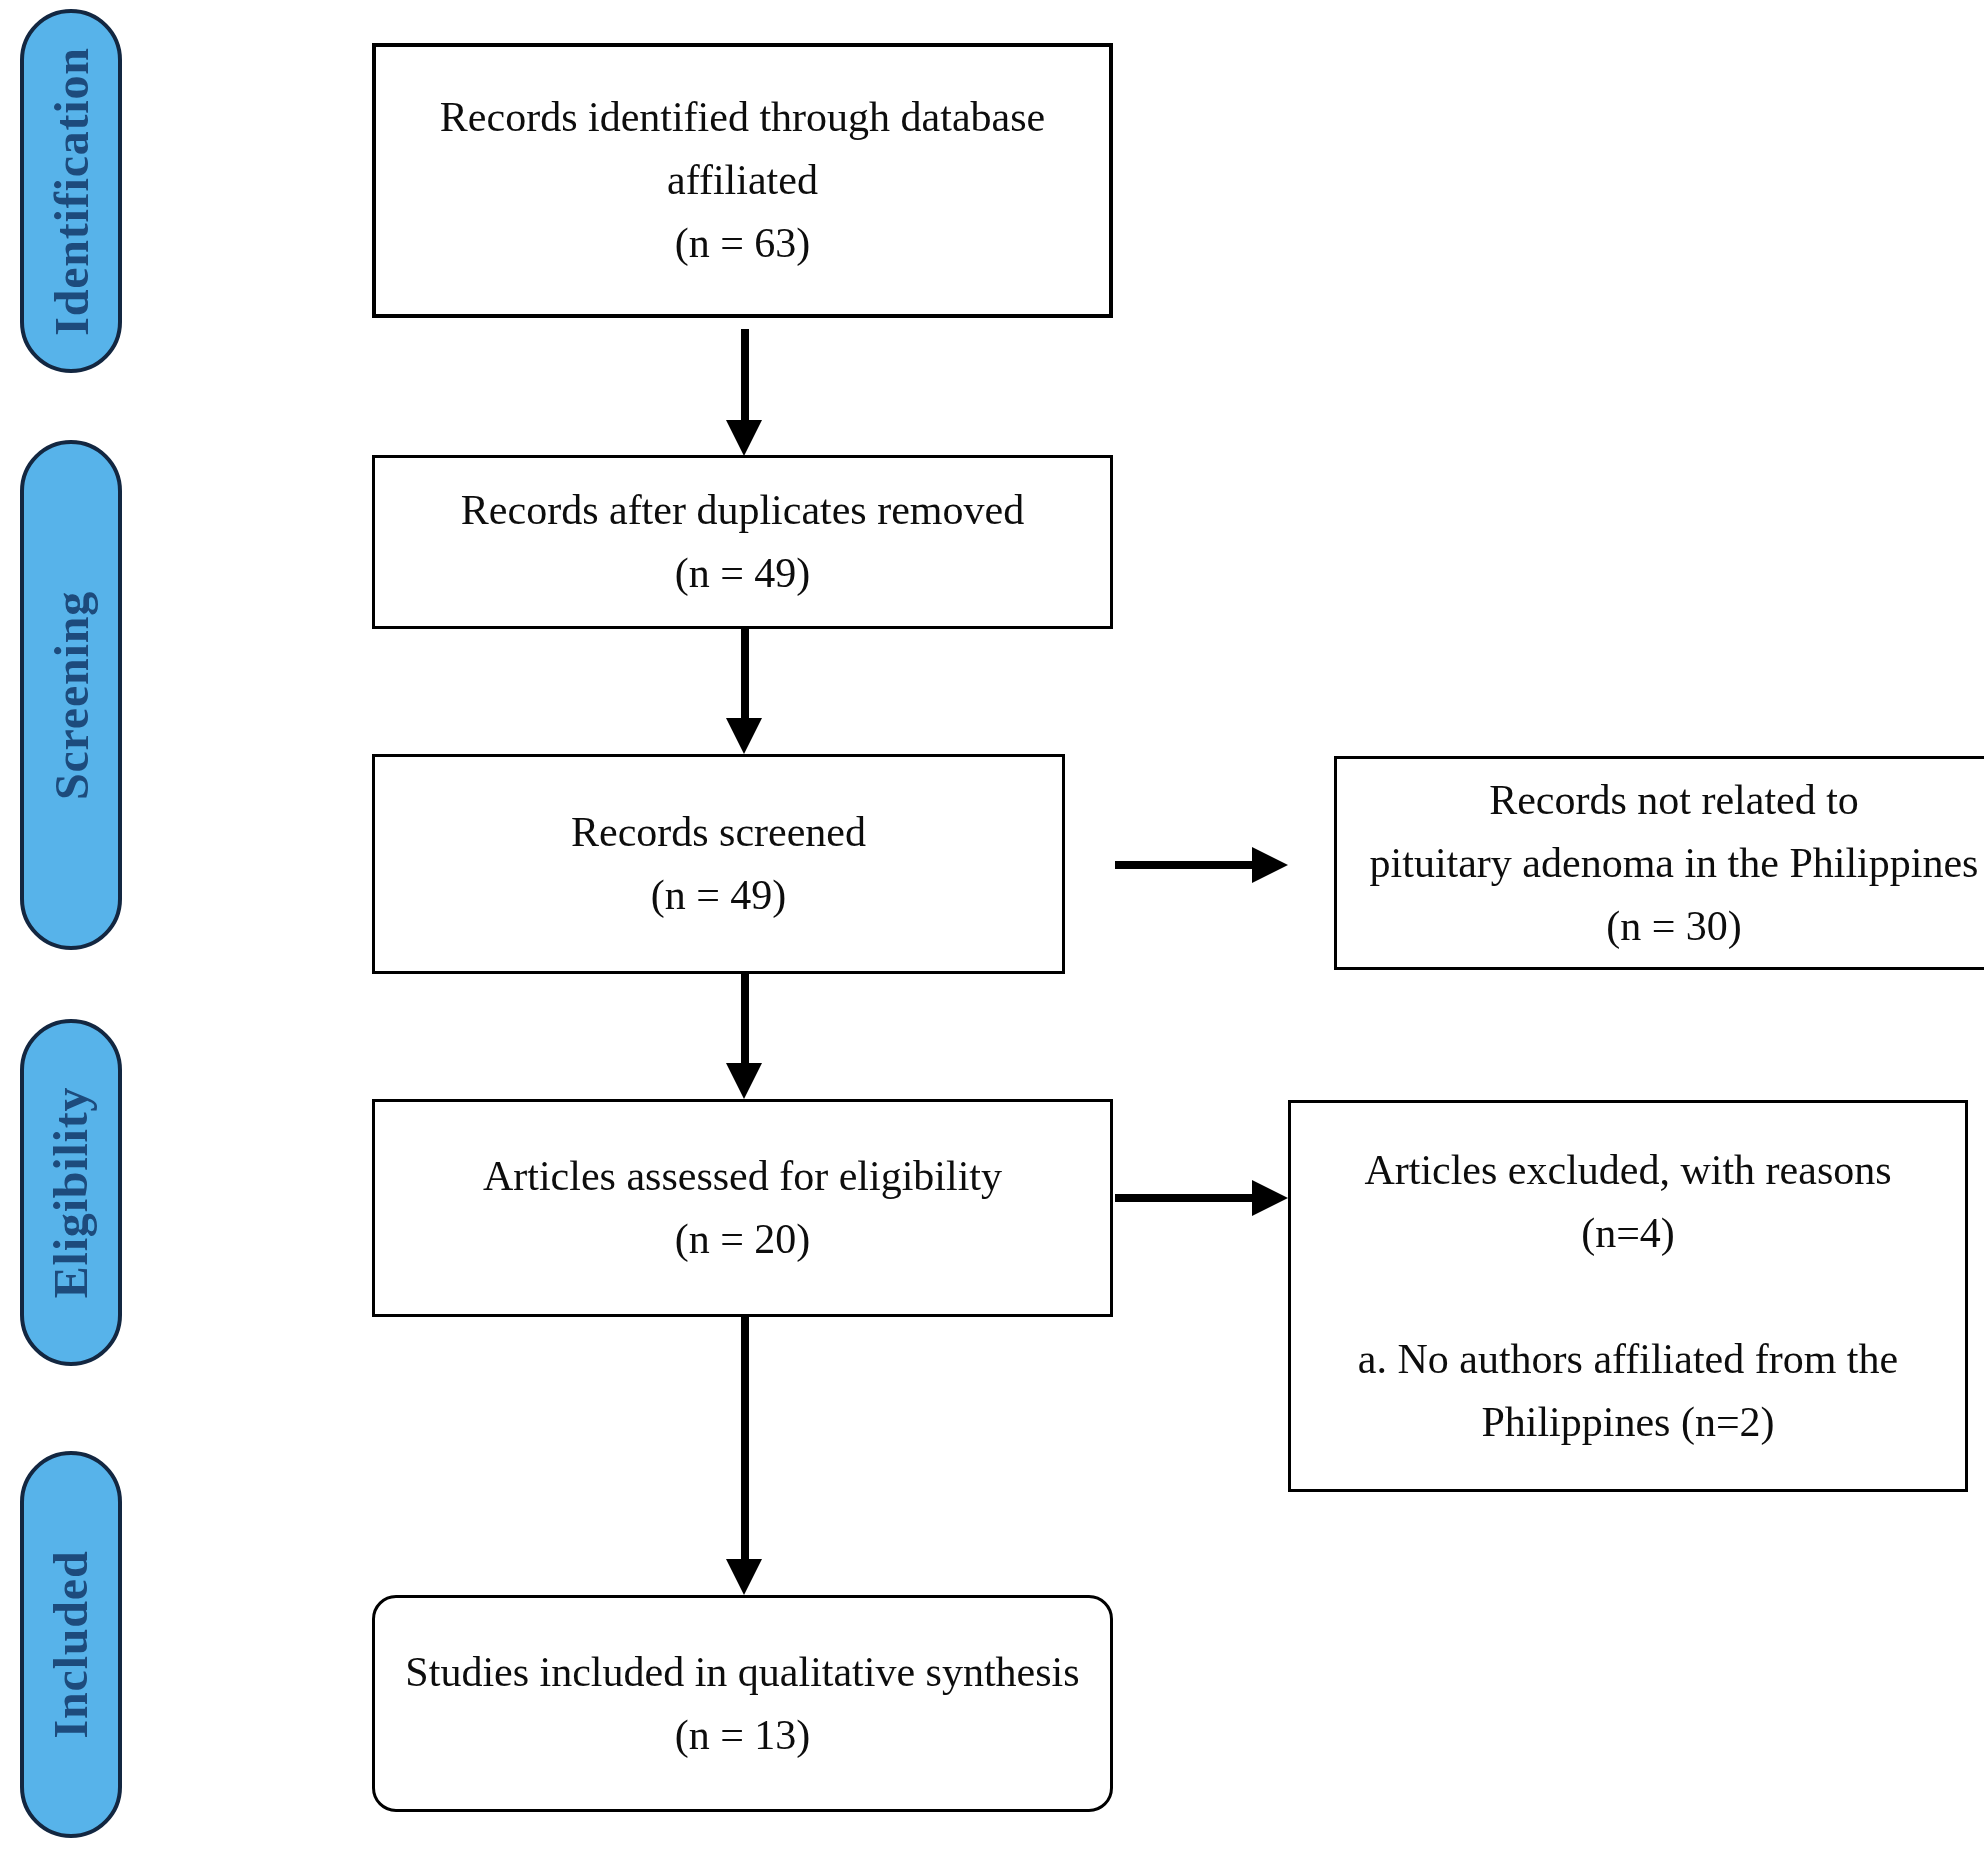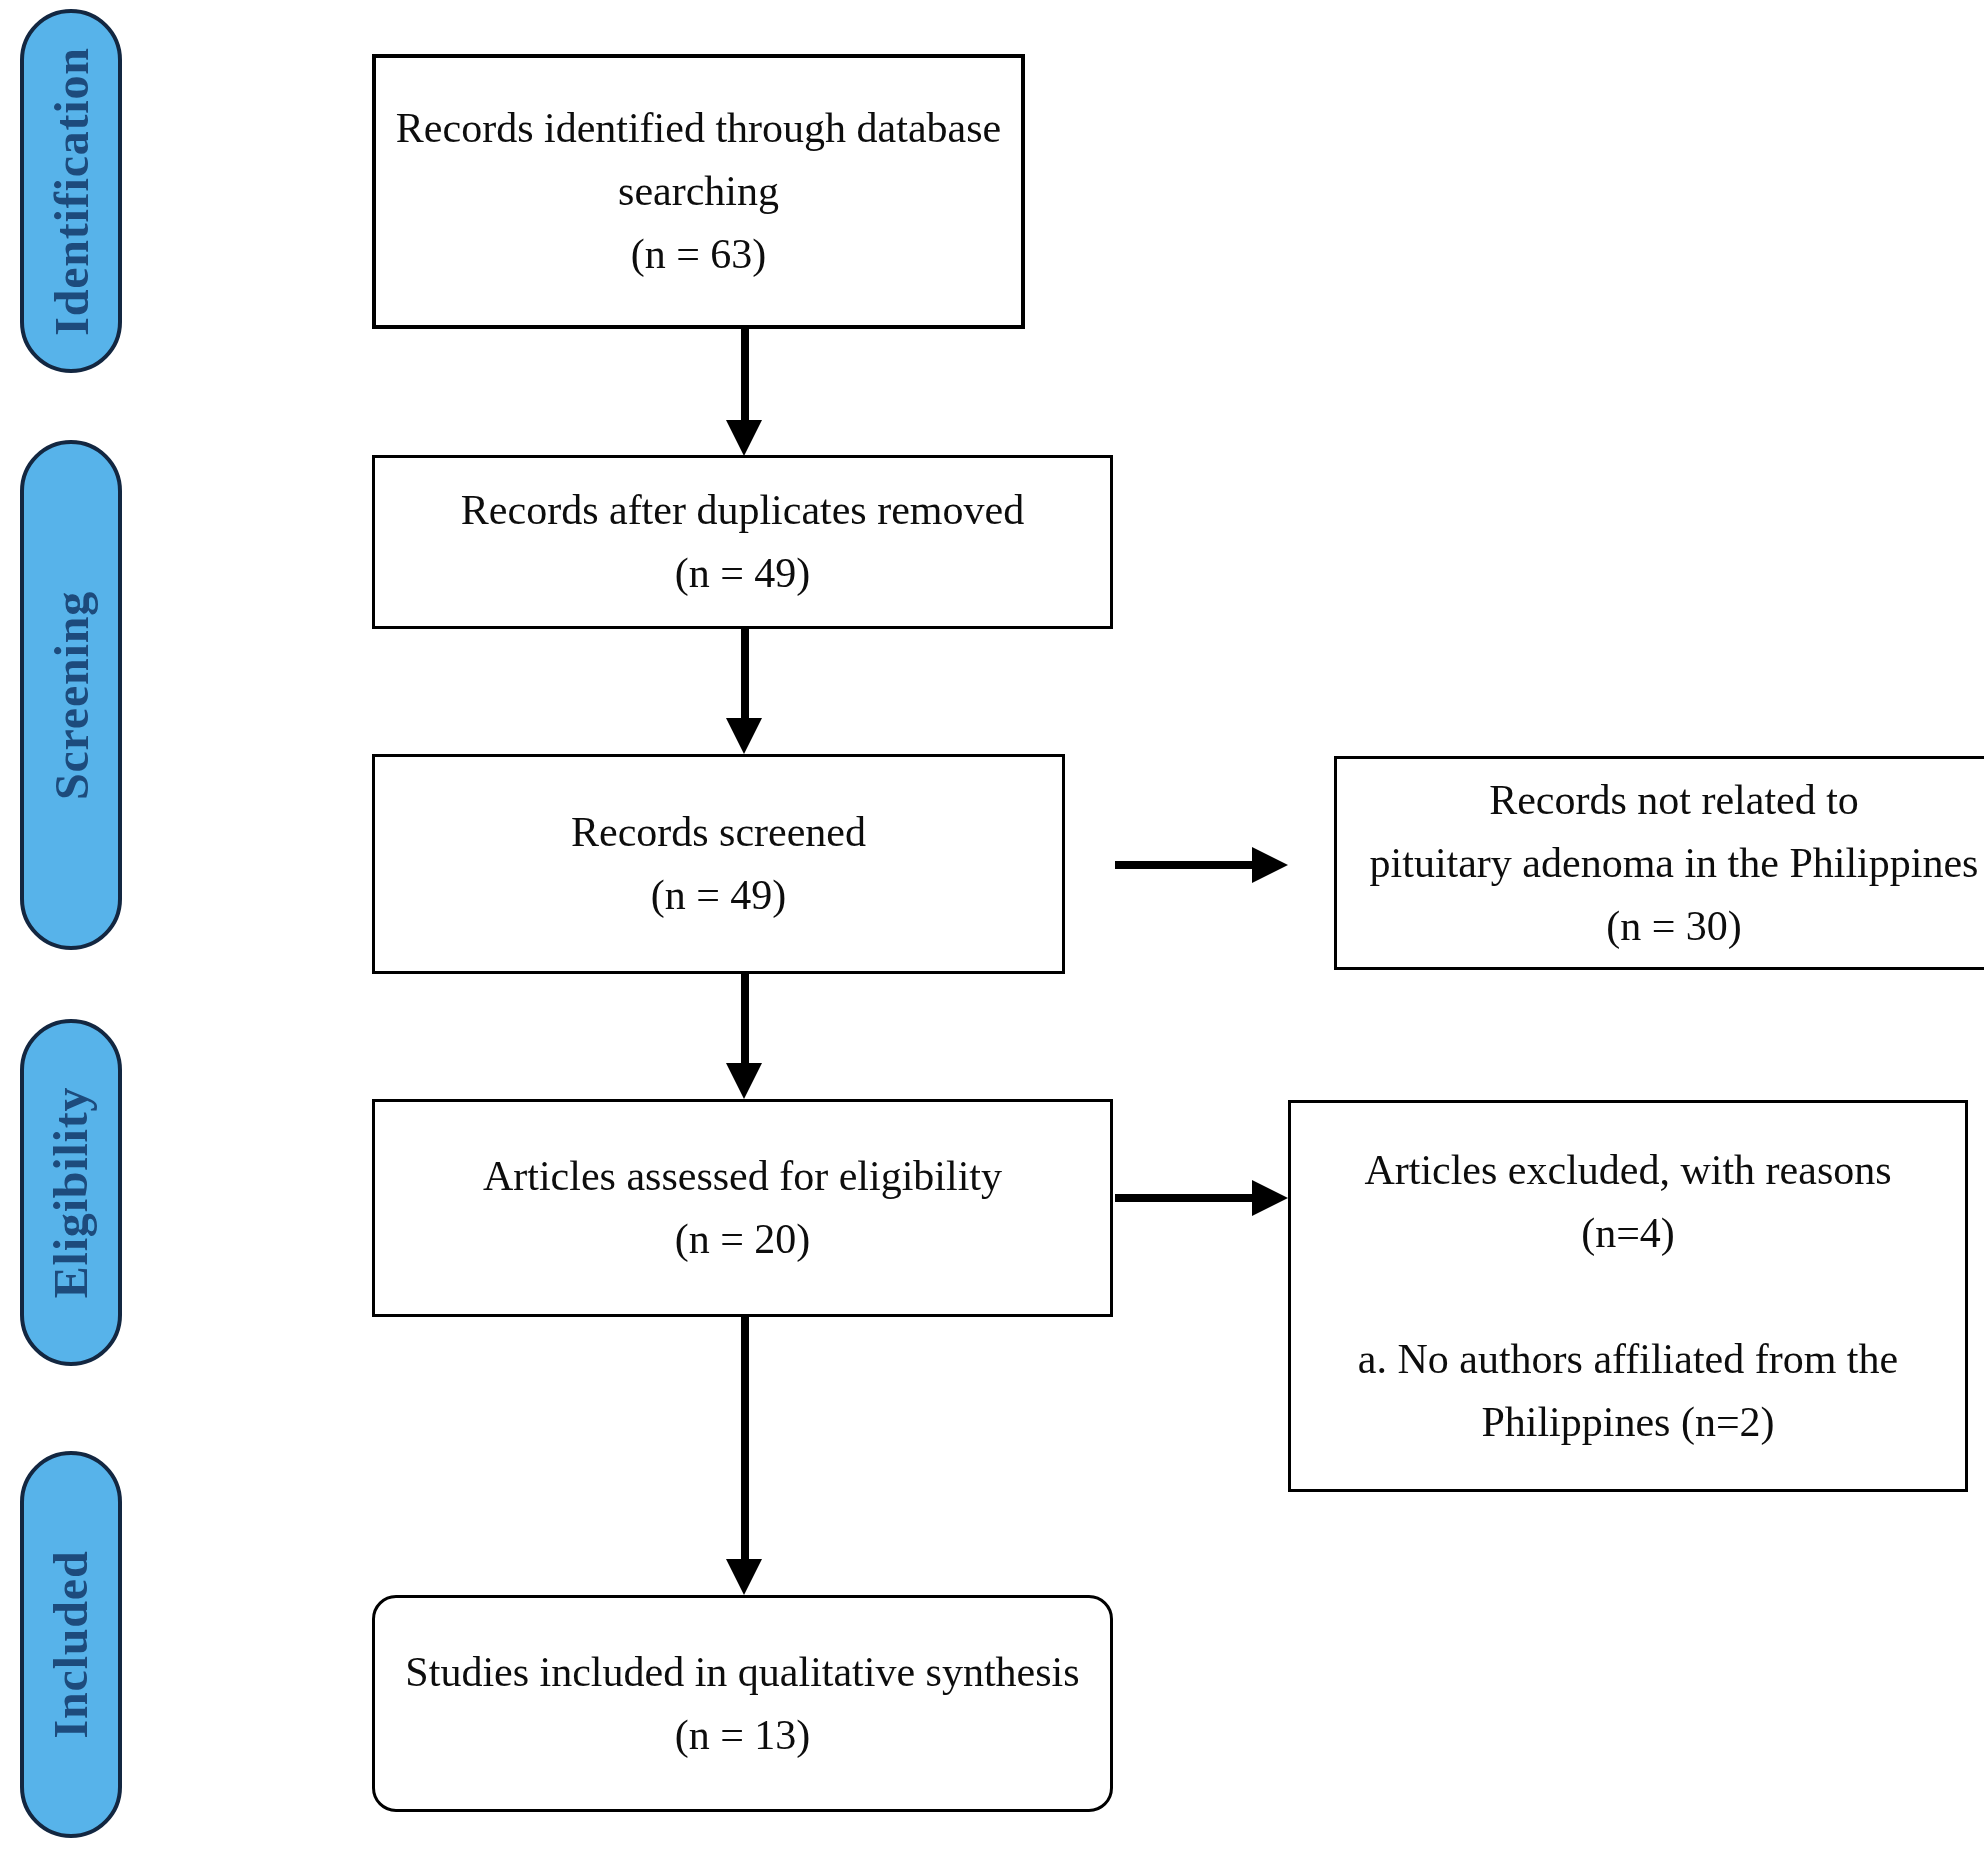--- a/index.html
+++ b/index.html
@@ -86,23 +86,23 @@
   <div class="stage-pill" style="top:440px; height:510px;">
     <span class="stage-label">Screening</span>
   </div>
   <div class="stage-pill" style="top:1019px; height:347px;">
     <span class="stage-label">Eligibility</span>
   </div>
   <div class="stage-pill" style="top:1451px; height:387px;">
     <span class="stage-label">Included</span>
   </div>
 
-  <div class="flow-box thick" style="left:372px; top:54px; width:653px; height:275px;">
+  <div class="flow-box thick" style="left:372px; top:43px; width:741px; height:275px;">
     <div class="box-line">Records identified through database</div>
-    <div class="box-line">searching</div>
+    <div class="box-line">affiliated</div>
     <div class="box-line">(n = 63)</div>
   </div>
 
   <div class="flow-box" style="left:372px; top:455px; width:741px; height:174px;text-align:right;">
     <div class="box-line">Records after duplicates removed</div>
     <div class="box-line">(n = 49)</div>
   </div>
 
   <div class="flow-box" style="left:372px; top:754px; width:693px; height:220px;">
     <div class="box-line">Records screened</div>

